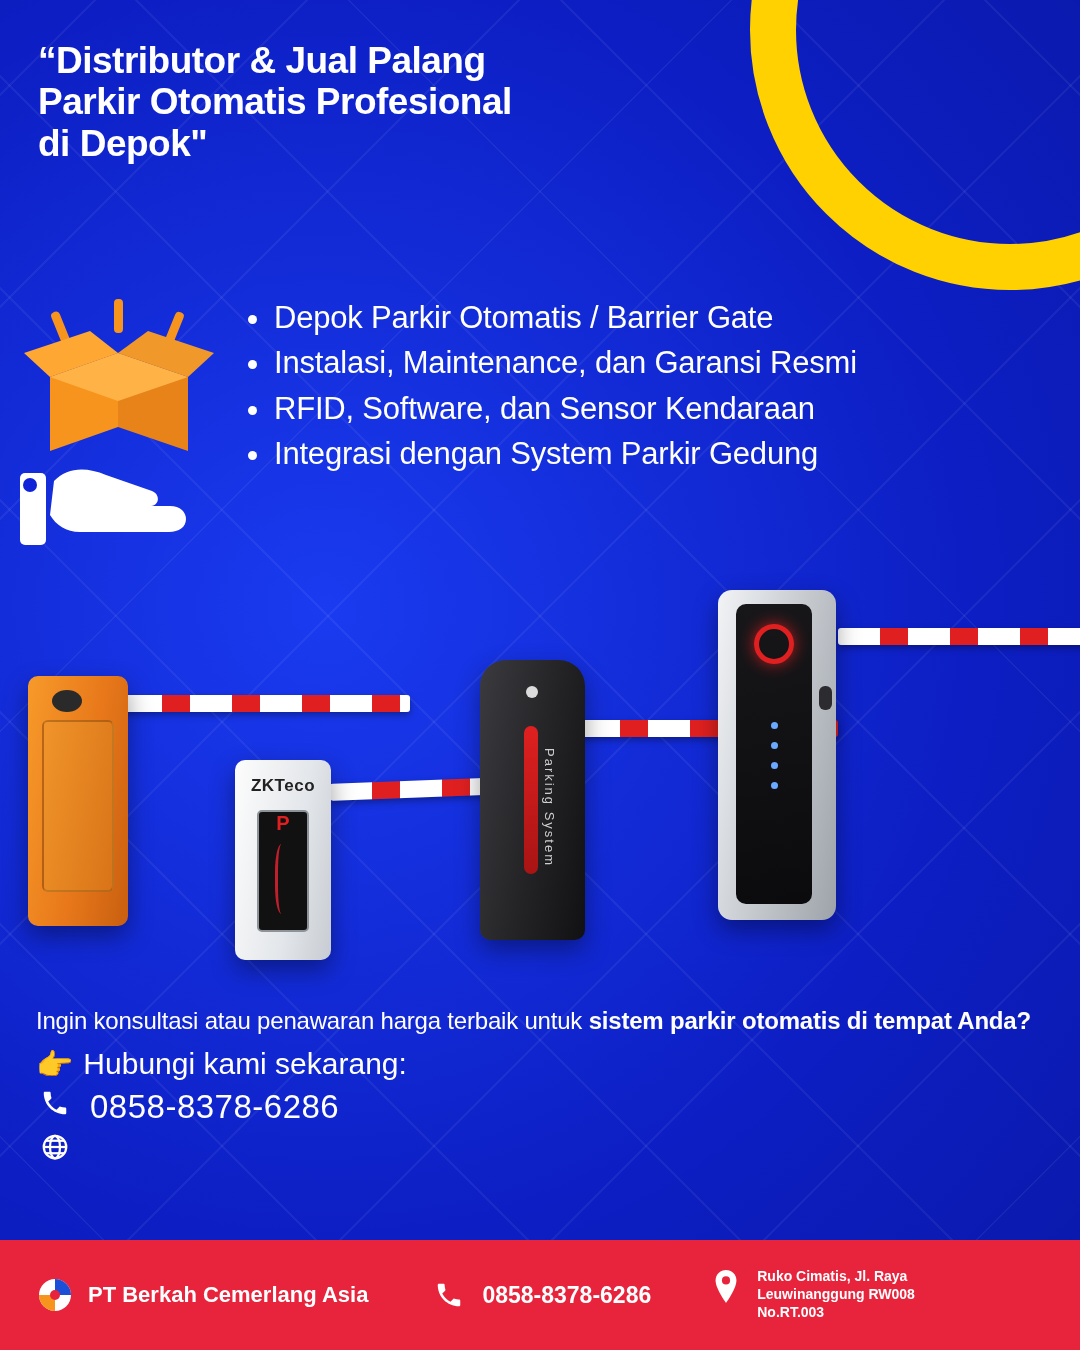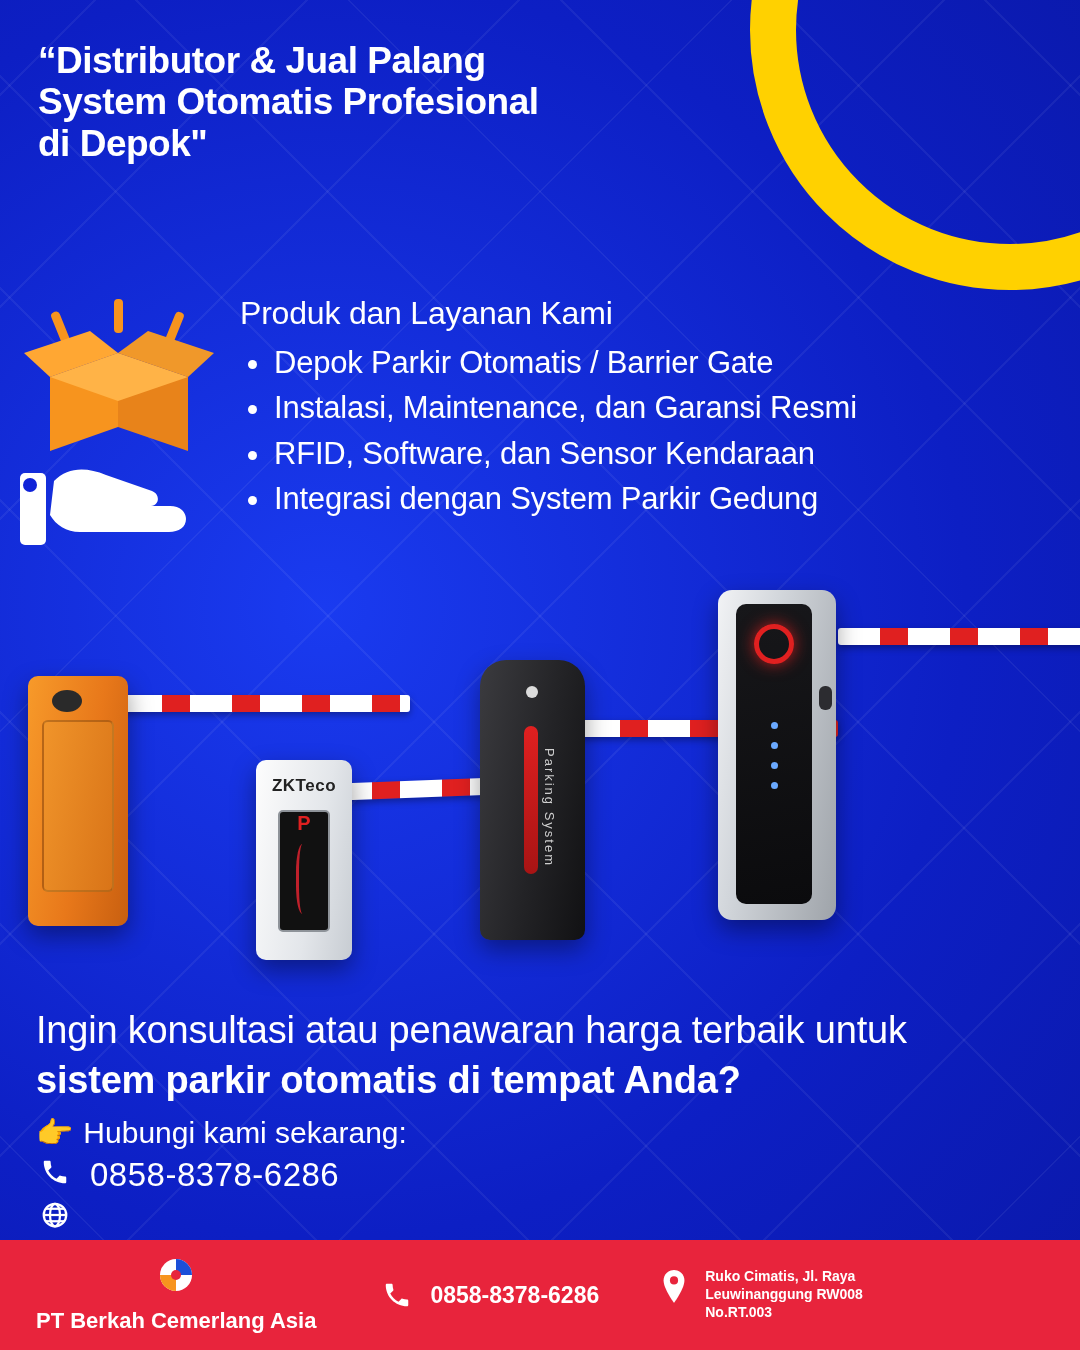--- a/index.html
+++ b/index.html
@@ -111,21 +111,21 @@
 
   
   #cta {
     position: absolute;
     left: 36px; top: 1005px;
     width: 1000px;
     z-index: 6;
     color: #ffffff;
   }
   #cta-line1 {
-    font-size: 38px;
+    font-size: 24px;
     line-height: 1.32;
     letter-spacing: -0.2px;
   }
   #cta-line1 b { font-weight: bold; }
   #cta-contact {
     margin-top: 10px;
     font-size: 30px;
     display: flex; align-items: center; gap: 10px;
   }
   .contact-row {
@@ -143,21 +143,21 @@
     width: 1080px; height: 110px;
     background: #e8243c;
     z-index: 7;
     display: flex;
     align-items: center;
     color: #ffffff;
   }
   #footer-company {
     display: flex; align-items: center; gap: 14px;
     margin-left: 36px;
-    font-size: 22px; font-weight: bold; flex-direction: column;
+    font-size: 22px; font-weight: bold;
   }
   #footer-phone {
     display: flex; align-items: center; gap: 14px;
     margin-left: 62px;
     font-size: 23px; font-weight: bold;
   }
   #footer-address {
     display: flex; align-items: flex-start; gap: 12px;
     margin-left: 56px;
     font-size: 14px; font-weight: bold; line-height: 1.28;
@@ -171,21 +171,21 @@
 </head>
 <body>
 
 <div id="poster">
 
   <div id="bg-texture"></div>
   <div id="yellow-arc"></div>
 
   <div id="headline">
     <span class="ln">“Distributor &amp; Jual Palang</span>
-    <span class="ln">System Otomatis Profesional</span>
+    <span class="ln">Parkir Otomatis Profesional</span>
     <span class="ln">di Depok"</span>
   </div>
 
   <div id="box-icon">
     <svg viewBox="0 0 200 270" width="200" height="270" xmlns="http://www.w3.org/2000/svg">
 
       <g fill="#f7941e">
         <rect x="36" y="16" width="9" height="34" rx="4" transform="rotate(-22 40 33)"></rect>
         <rect x="94" y="4" width="9" height="34" rx="4"></rect>
         <rect x="150" y="16" width="9" height="34" rx="4" transform="rotate(22 154 33)"></rect>
@@ -204,42 +204,41 @@
         <path d="M34 186 C48 172 66 172 86 180 L132 196 C140 199 140 210 131 211 L92 211
                  L150 211 C160 211 166 217 166 224 C166 232 159 237 149 237 L60 237
                  C46 237 36 230 30 220 Z"></path>
         <rect x="0" y="178" width="26" height="72" rx="5"></rect>
         <circle cx="10" cy="190" r="7" fill="#1023d8"></circle>
       </g>
     </svg>
   </div>
 
   <div id="services">
-    <div id="services-title">Produk dan Layanan Kami</div>
     <ul id="services-list">
       <li>Depok Parkir Otomatis / Barrier Gate</li>
       <li>Instalasi, Maintenance, dan Garansi Resmi</li>
       <li>RFID, Software, dan Sensor Kendaraan</li>
       <li>Integrasi dengan System Parkir Gedung</li>
     </ul>
   </div>
 
   <div id="products">
 
     <div class="barrier-arm" style="left:120px; top:115px; width:290px;"></div>
     <div class="cab" style="left:28px; top:96px; width:100px; height:250px;
                 background:linear-gradient(100deg,#f79a2a 0%,#e8781a 55%,#c85f10 100%);">
       <div style="position:absolute;left:14px;top:44px;width:72px;height:172px;border-radius:6px;
                   background:linear-gradient(100deg,#f0942a,#d97418); border:2px solid rgba(0,0,0,0.18);"></div>
       <div style="position:absolute;left:24px;top:14px;width:30px;height:22px;border-radius:50%;
                   background:#2a2a2a;"></div>
     </div>
 
     <div class="barrier-arm" style="left:330px; top:200px; width:200px; transform:rotate(-2.2deg);"></div>
-    <div class="cab" style="left:256px; top:180px; width:96px; height:200px;
+    <div class="cab" style="left:235px; top:180px; width:96px; height:200px;
                 background:linear-gradient(100deg,#fdfdfd 0%,#e3e6ea 60%,#c7ccd2 100%);">
       <div style="position:absolute;left:0;top:16px;width:100%;text-align:center;
                   font-size:17px;font-weight:bold;color:#222;letter-spacing:0.5px;">ZKTeco</div>
       <div style="position:absolute;left:22px;top:50px;width:52px;height:122px;border-radius:5px;
                   background:#111; border:2px solid #8e9399;"></div>
       <div style="position:absolute;left:22px;top:52px;width:52px;text-align:center;
                   font-size:20px;font-weight:bold;color:#e02020;">P</div>
       <div style="position:absolute;left:40px;top:84px;width:16px;height:70px;border-left:3px solid #c0202b;
                   border-radius:40%;"></div>
     </div>

